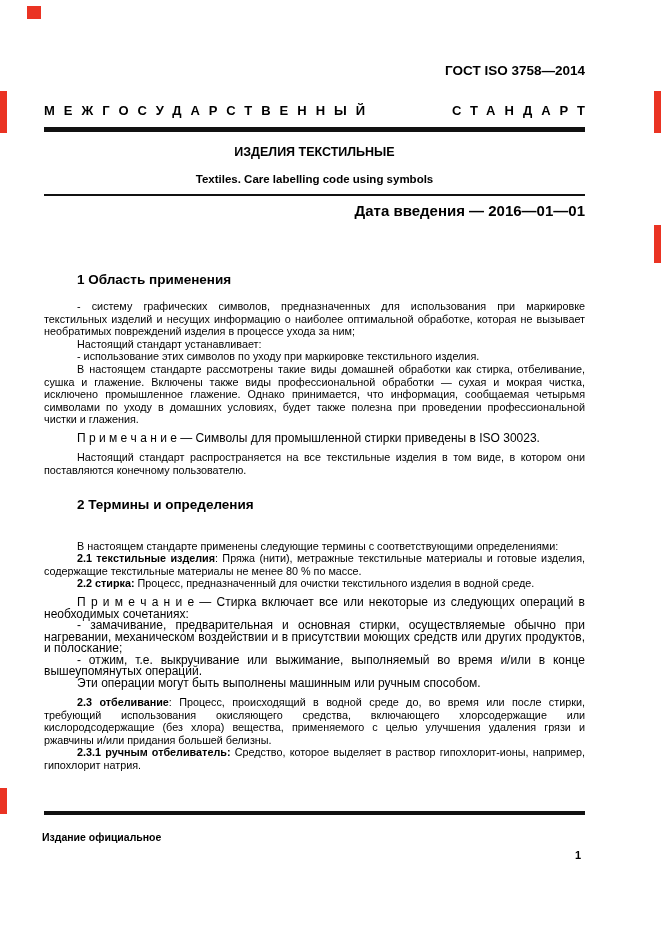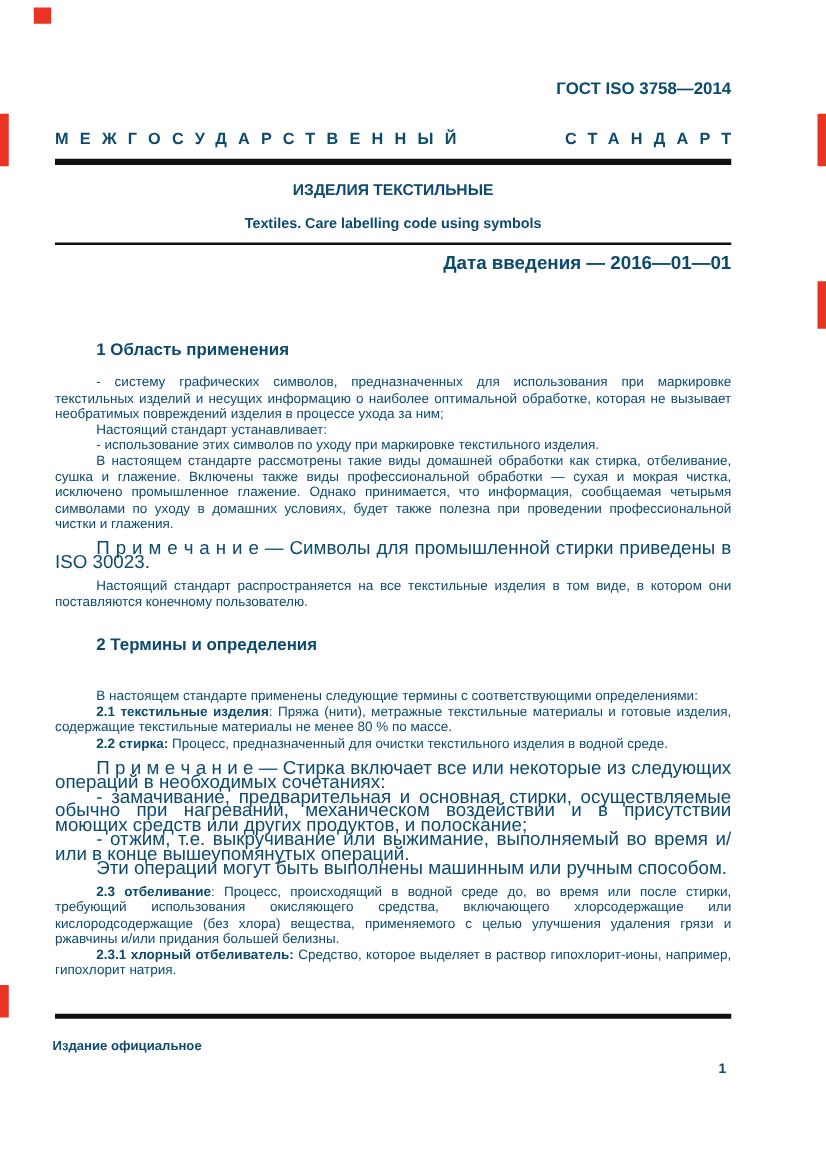--- a/index.html
+++ b/index.html
@@ -7,21 +7,21 @@
     padding: 0;
     background: #ffffff;
   }
   .page {
     position: relative;
     width: 661px;
     height: 935px;
     background: #ffffff;
     overflow: hidden;
     font-family: "Liberation Sans", "DejaVu Sans", sans-serif;
-    color: #0c4a6e;
+    color: #000000;
   }
   
   .red-mark {
     position: absolute;
     background: #ea3323;
   }
   .mark-topleft-square { left: 27px; top: 6px;  width: 14px; height: 13px; }
   .mark-left-header    { left: 0;    top: 91px; width: 7px;  height: 42px; }
   .mark-right-header   { right: 0;   top: 91px; width: 7px;  height: 42px; }
   .mark-right-date     { right: 0;   top: 225px;width: 7px;  height: 38px; }
@@ -110,21 +110,21 @@
   .body-par {
     margin: 0;
     font-size: 10.8px;
     line-height: 12.6px;
     text-align: justify;
     text-align-last: left;
     text-indent: 33px;
   }
   .note {
     margin: 7px 0;
-    font-size: 15px;
+    font-size: 12px;
     line-height: 11.5px;
   }
   .note p {
     margin: 0;
     text-align: justify;
     text-align-last: left;
     text-indent: 33px;
   }
   .term-lead { font-weight: bold; }
   .par-23 { margin-top: 4px; }
@@ -199,21 +199,21 @@
 
     <div class="note">
       <p>П р и м е ч а н и е  — Стирка включает все или некоторые из следующих операций в необходимых сочетаниях:</p>
       <p>- замачивание, предварительная и основная стирки, осуществляемые обычно при нагревании, механическом воздействии и в присутствии моющих средств или других продуктов, и полоскание;</p>
       <p>- отжим, т.е. выкручивание или выжимание, выполняемый во время и/или в конце вышеупомянутых операций.</p>
       <p>Эти операции могут быть выполнены машинным или ручным способом.</p>
     </div>
 
     <p class="body-par par-23"><span class="term-lead">2.3 отбеливание</span><span>: Процесс, происходящий в водной среде до, во время или после стирки, требующий использования окисляющего средства, включающего хлорсодержащие или кислородсодержащие (без хлора) вещества, применяемого с целью улучшения удаления грязи и ржавчины и/или придания большей белизны.</span></p>
 
-    <p class="body-par"><span class="term-lead">2.3.1 хлорный отбеливатель:</span><span> Средство, которое выделяет в раствор гипохлорит-ионы, например, гипохлорит натрия.</span></p>
+    <p class="body-par"><span class="term-lead">2.3.1 ручным отбеливатель:</span><span> Средство, которое выделяет в раствор гипохлорит-ионы, например, гипохлорит натрия.</span></p>
 
   </div>
 
   <div class="rule-thick-footer"></div>
   <div class="edition">Издание официальное</div>
   <div class="page-number">1</div>
 
 </div>
 
 </body></html>

